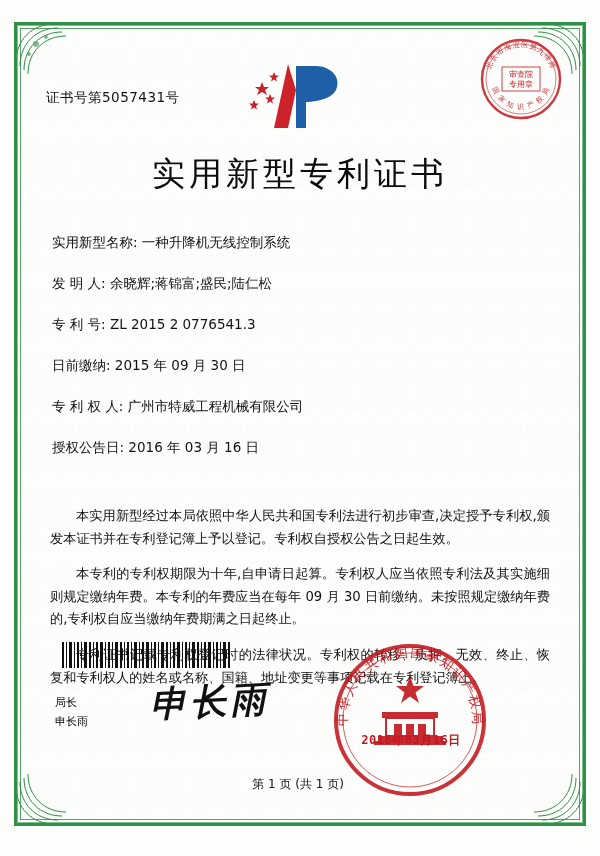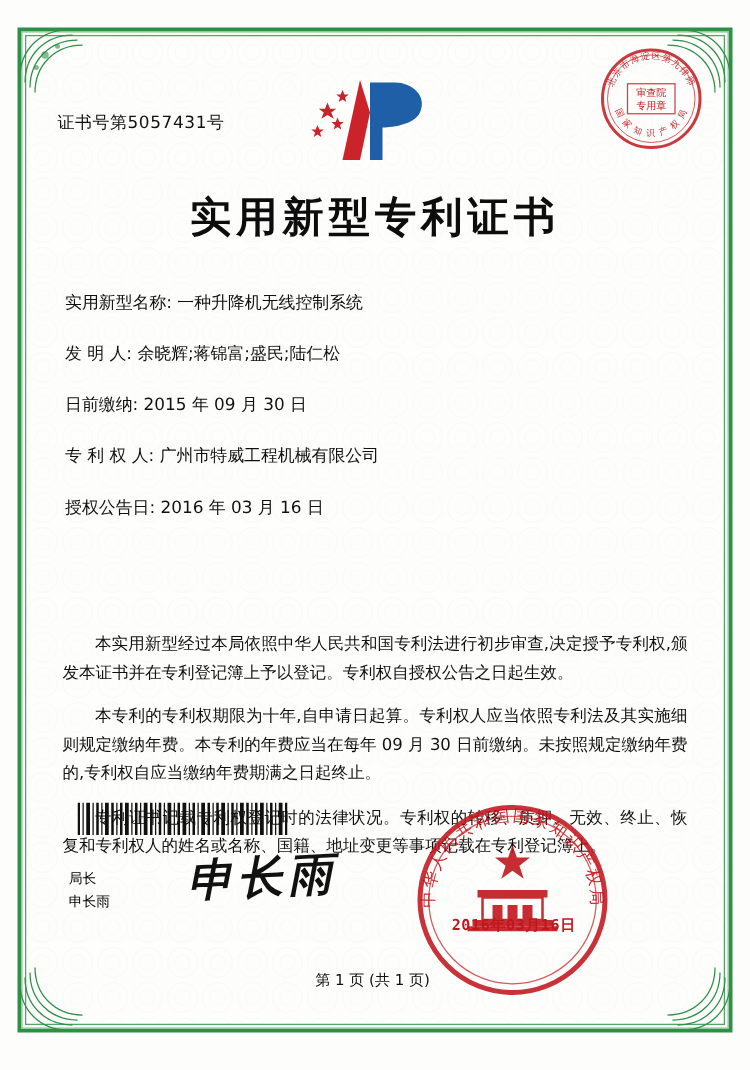--- a/index.html
+++ b/index.html
@@ -100,21 +100,21 @@
     height: 86px;
   }
 
   .doc-title {
     position: absolute;
     left: 0;
     top: 152px;
     width: 600px;
     text-align: center;
     font-size: 33px;
-    font-weight: bold;
+    font-weight: normal;
     letter-spacing: 4px;
     color: #0d0d0d;
     font-family: "DejaVu Sans", "Liberation Sans", sans-serif;
   }
 
   
   .fields {
     position: absolute;
     left: 52px;
     top: 232px;
@@ -309,20 +309,24 @@
   <div class="doc-title">实用新型专利证书</div>
 
   <div class="fields">
     <div class="field-row">
       <span class="field-label">实用新型名称:</span>
       <span class="field-value">一种升降机无线控制系统</span>
     </div>
     <div class="field-row">
       <span class="field-label">发 明 人:</span>
       <span class="field-value">余晓辉;蒋锦富;盛民;陆仁松</span>
+    </div>
+    <div class="field-row">
+      <span class="field-label">专 利 号:</span>
+      <span class="field-value">ZL 2015 2 0776541.3</span>
     </div>
     <div class="field-row">
       <span class="field-label">日前缴纳:</span>
       <span class="field-value">2015 年 09 月 30 日</span>
     </div>
     <div class="field-row">
       <span class="field-label">专 利 权 人:</span>
       <span class="field-value">广州市特威工程机械有限公司</span>
     </div>
     <div class="field-row">

